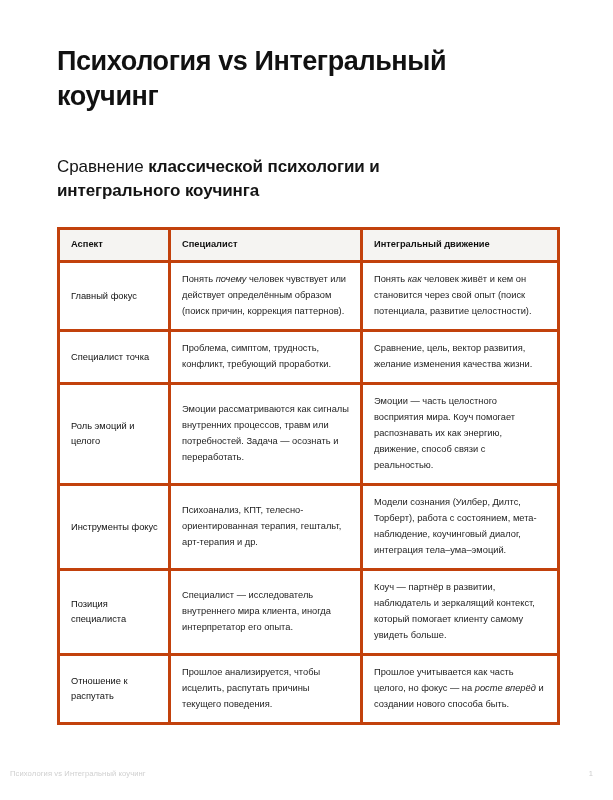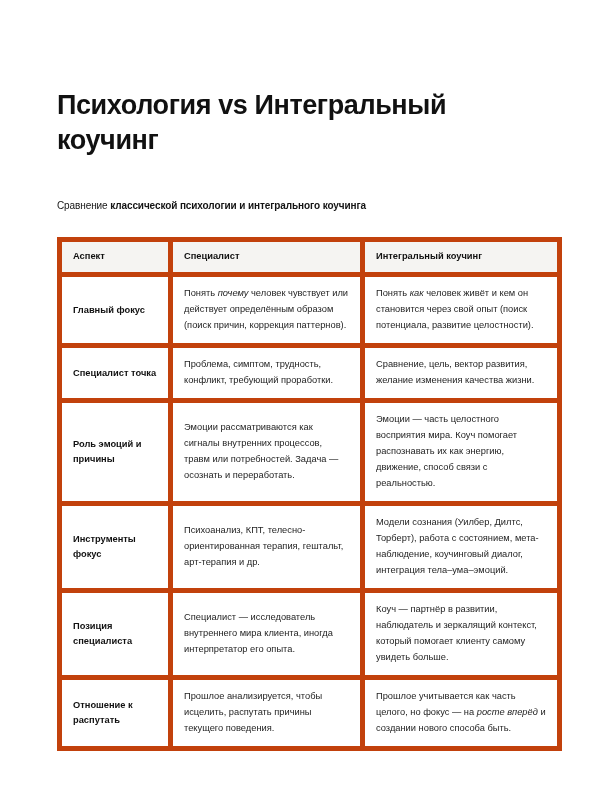--- a/index.html
+++ b/index.html
@@ -18,21 +18,20 @@
     -webkit-font-smoothing: antialiased;
   }
 
   .page {
     position: absolute;
     top: 0; left: 0;
     width: 613px;
     height: 664px;
     background: #ffffff;
     box-sizing: border-box;
-    margin-top: 44px;
   }
 
   .content {
     position: absolute;
     left: 57px;
     top: 44px;
     width: 500px;
   }
 
   h1.doc-title {
@@ -41,21 +40,21 @@
     line-height: 1.28;
     font-weight: 700;
     letter-spacing: -0.4px;
     color: #111111;
     max-width: 430px;
   }
 
   h2.doc-subtitle {
     margin: 0;
     padding-top: 42px;
-    font-size: 10px;
+    font-size: 17px;
     line-height: 1.42;
     font-weight: 400;
     color: #141414;
     letter-spacing: -0.1px;
     max-width: 400px;
   }
   h2.doc-subtitle b { font-weight: 700; }
 
   table.cmp {
     margin-top: 24px;
@@ -64,41 +63,41 @@
     table-layout: fixed;
     font-size: 9.3px;
   }
 
   table.cmp col.c1 { width: 111px; }
   table.cmp col.c2 { width: 192px; }
   table.cmp col.c3 { width: 197px; }
 
   table.cmp th,
   table.cmp td {
-    border: 5px solid #c2410c;
+    border: 3px solid #c2410c;
     vertical-align: middle;
     text-align: left;
     padding: 9px 10px 9px 11px;
     line-height: 1.72;
     color: #1d1d1d;
     word-wrap: break-word;
   }
 
   table.cmp thead th {
     background: #f5f4f2;
     font-weight: 700;
     font-size: 9.3px;
     padding-top: 7px;
     padding-bottom: 7px;
     color: #111111;
     vertical-align: middle;
   }
 
   table.cmp td.aspect {
-    font-weight: 700;
+    font-weight: 400;
     color: #111111;
     line-height: 1.6;
   }
 
   table.cmp td em { }
 
   .footer {
     position: absolute;
     left: 10px;
     right: 10px;
@@ -129,36 +128,36 @@
     <table class="cmp">
       <colgroup>
         <col class="c1">
           <col class="c2">
           <col class="c3">
       </colgroup>
       <thead>
         <tr>
           <th>Аспект</th>
           <th>Специалист</th>
-          <th>Интегральный коучинг</th>
+          <th>Интегральный движение</th>
         </tr>
       </thead>
       <tbody id="table-body">
           <tr>
             <td class="aspect">Главный фокус</td>
             <td><span>Понять </span><em>почему</em><span> человек чувствует или действует определённым образом (поиск причин, коррекция паттернов).</span></td>
             <td><span>Понять </span><em>как</em><span> человек живёт и кем он становится через свой опыт (поиск потенциала, развитие целостности).</span></td>
           </tr>
           <tr>
             <td class="aspect">Специалист точка</td>
             <td><span>Проблема, симптом, трудность, конфликт, требующий проработки.</span></td>
             <td><span>Сравнение, цель, вектор развития, желание изменения качества жизни.</span></td>
           </tr>
           <tr>
-            <td class="aspect">Роль эмоций и причины</td>
+            <td class="aspect">Роль эмоций и целого</td>
             <td><span>Эмоции рассматриваются как сигналы внутренних процессов, травм или потребностей. Задача — осознать и переработать.</span></td>
             <td><span>Эмоции — часть целостного восприятия мира. Коуч помогает распознавать их как энергию, движение, способ связи с реальностью.</span></td>
           </tr>
           <tr>
             <td class="aspect">Инструменты фокус</td>
             <td><span>Психоанализ, КПТ, телесно-ориентированная терапия, гештальт, арт-терапия и др.</span></td>
             <td><span>Модели сознания (Уилбер, Дилтс, Торберт), работа с состоянием, мета-наблюдение, коучинговый диалог, интеграция тела–ума–эмоций.</span></td>
           </tr>
           <tr>
             <td class="aspect">Позиция специалиста</td>

